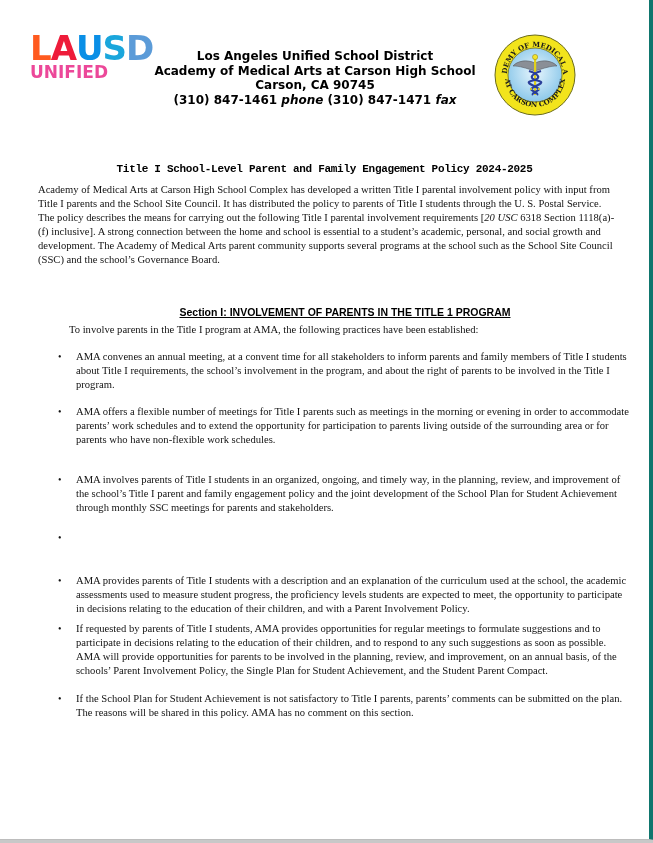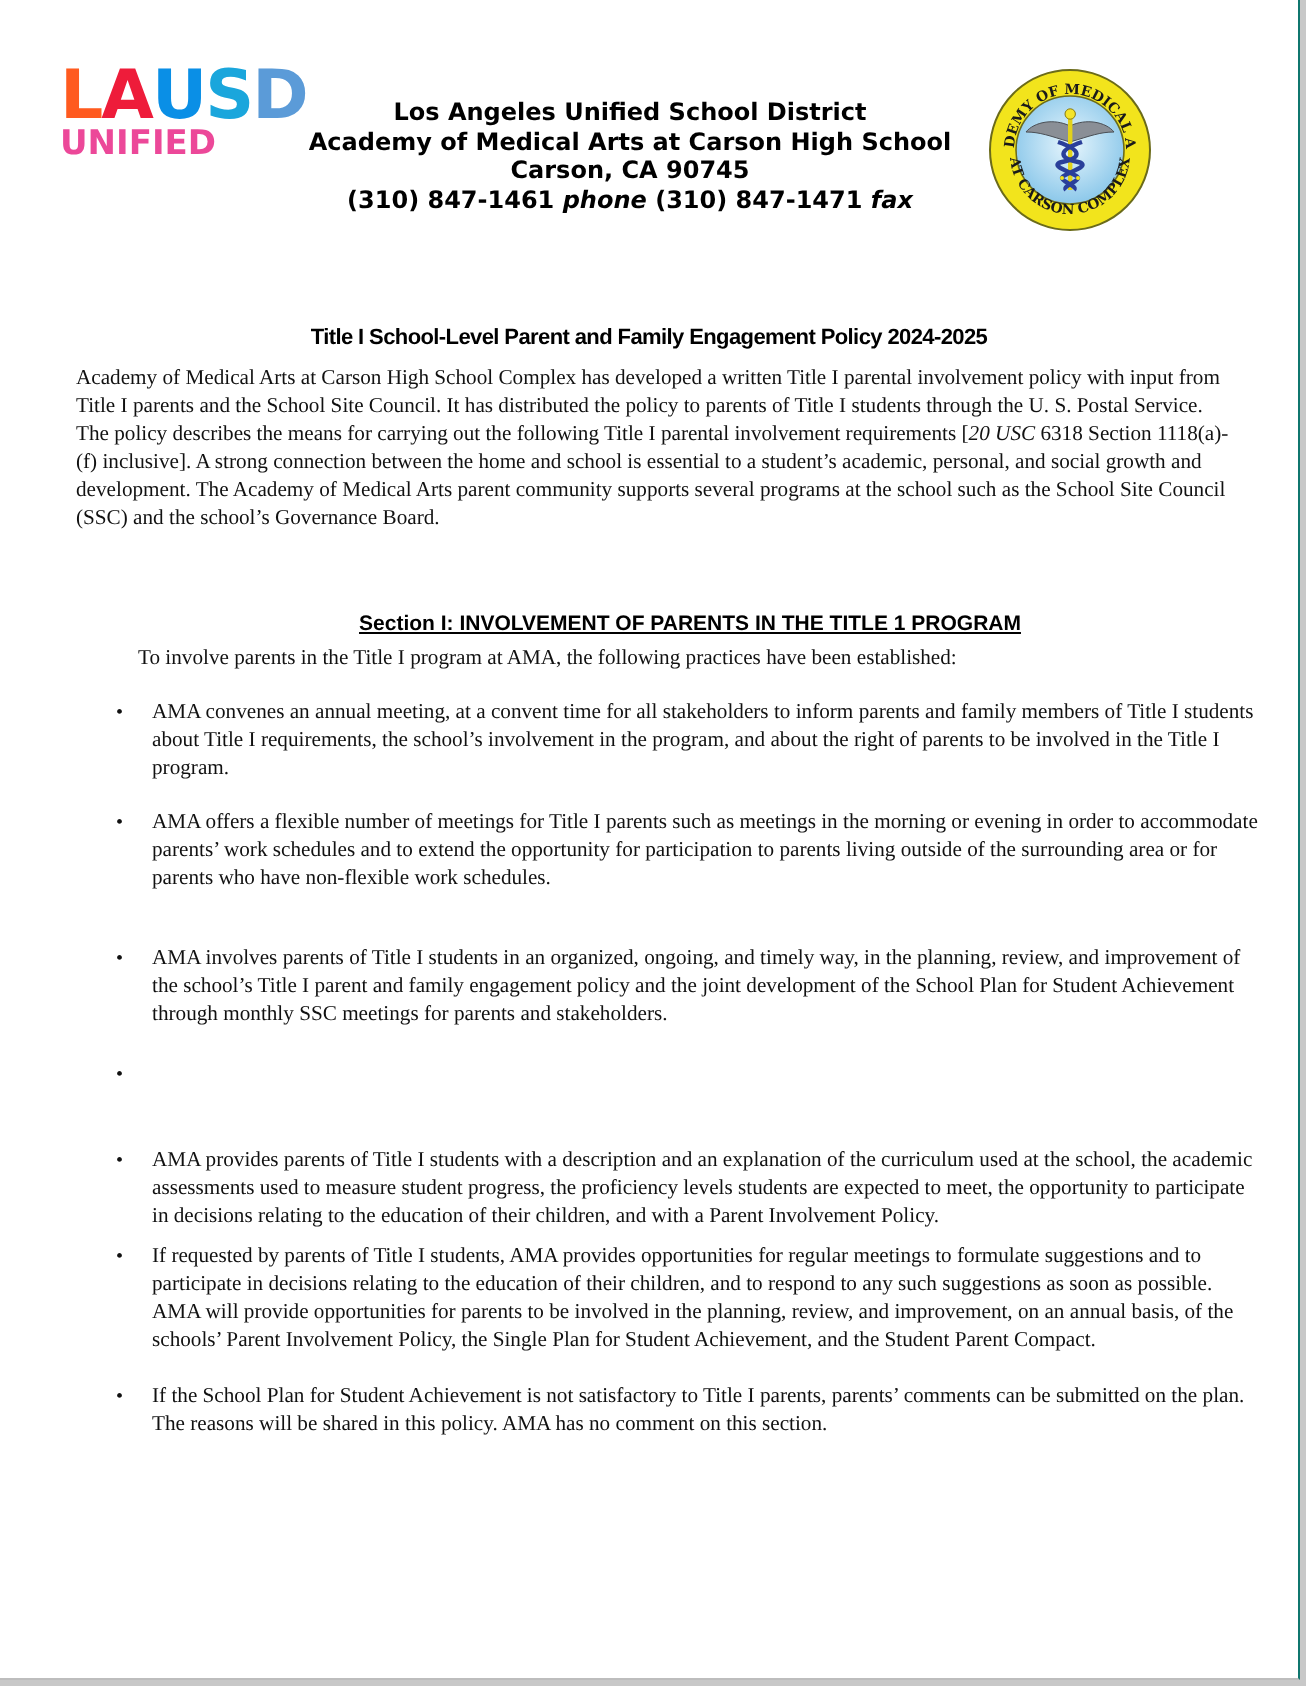--- a/index.html
+++ b/index.html
@@ -13,21 +13,21 @@
       position: relative;
       overflow: hidden;
     }
     .page {
       position: absolute;
       left: 0;
       top: 0;
       width: 649px;
       height: 839px;
       background: #ffffff;
-      border-right: 1px solid #0f766e;
+      border-right: 5px solid #0f766e;
       border-bottom: 1px solid #bdbdbd;
     }
     
     .lausd-logo {
       position: absolute;
       left: 30px;
       top: 33px;
       width: 150px;
       height: 50px;
     }
@@ -72,21 +72,21 @@
       width: 84px;
       height: 84px;
     }
     
     .doc-title {
       position: absolute;
       left: 0;
       top: 163px;
       width: 649px;
       text-align: center;
-      font-family: Liberation Sans, sans-serif;
+      font-family: Liberation Mono, monospace;
       font-weight: bold;
       font-size: 11px;
       color: #000;
       letter-spacing: -0.3px;
     }
     .body-text {
       font-family: "Liberation Serif", serif;
       font-size: 10.6px;
       color: #111;
       line-height: 14px;

